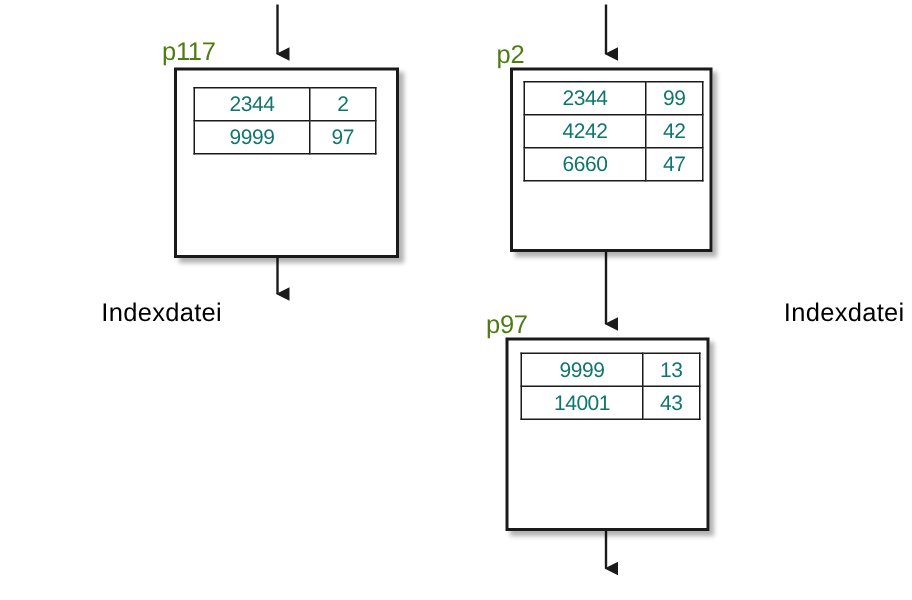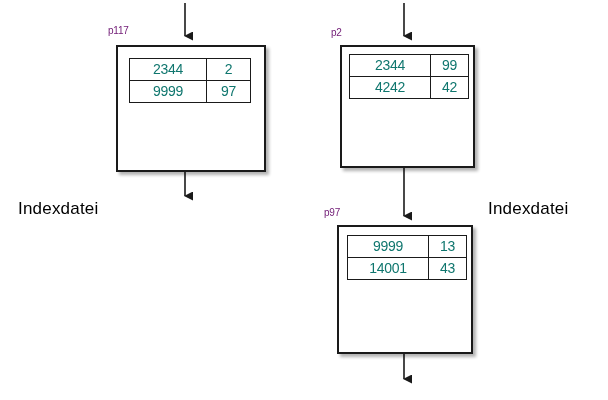--- a/index.html
+++ b/index.html
@@ -24,23 +24,23 @@
   
   .node-box {
     position: absolute;
     box-sizing: border-box;
     background: #ffffff;
     border: 2px solid #1a1a1a;
     box-shadow: 3px 3px 3px rgba(0,0,0,0.30);
   }
   .node-label {
     position: absolute;
-    font-size: 10px;
+    font-size: 17px;
     font-family: "Liberation Sans", sans-serif;
-    color: #701a75;
+    color: #4d7c0f;
     white-space: nowrap;
     letter-spacing: -0.2px;
   }
   
   .index-table {
     position: absolute;
     border-collapse: collapse;
     background: #ffffff;
     table-layout: fixed;
   }
@@ -60,21 +60,21 @@
   .index-table.wide td.key-cell { width: 80px; }
   .index-table.wide td.ptr-cell { width: 37px; }
 
   
   .caption {
     position: absolute;
     font-size: 17px;
     line-height: 24px;
     font-family: "Liberation Sans", sans-serif;
     color: #000000;
-    text-align: left;
+    text-align: right;
     white-space: nowrap;
     letter-spacing: 0.2px;
   }
   
   #arrows {
     position: absolute;
     left: 0;
     top: 0;
     width: 608px;
     height: 400px;
@@ -137,20 +137,24 @@
     <table class="index-table wide" style="left:7px; top:7px;">
       <tbody>
         <tr>
           <td class="key-cell">2344</td>
           <td class="ptr-cell">99</td>
         </tr>
         <tr>
           <td class="key-cell">4242</td>
           <td class="ptr-cell">42</td>
         </tr>
+        <tr>
+          <td class="key-cell">6660</td>
+          <td class="ptr-cell">47</td>
+        </tr>
       </tbody>
     </table>
   </div>
 
   <div class="node-label" style="left:324px; top:207px;text-align:right;">p97</div>
 
   <div class="node-box" style="left:337px; top:225px; width:136px; height:129px;">
     <table class="index-table wide" style="left:8px; top:8px;">
       <tbody>
         <tr>

